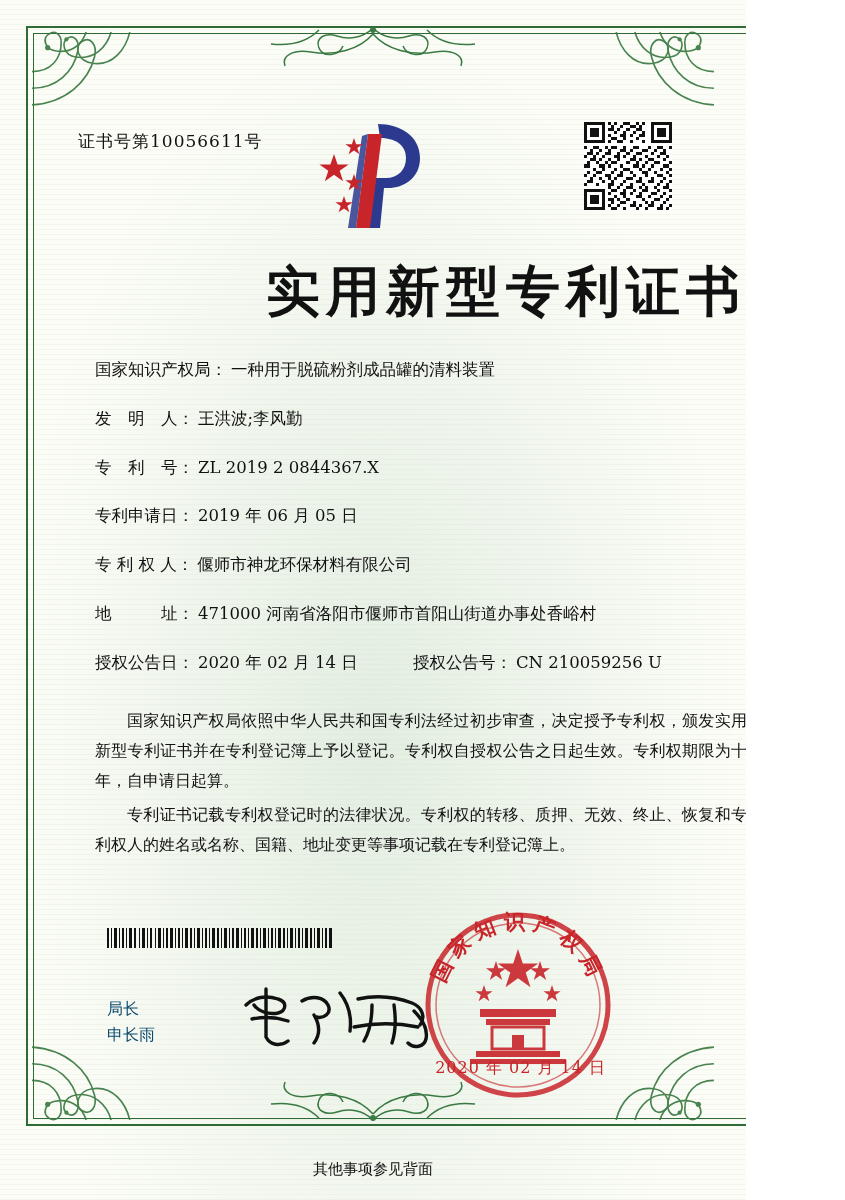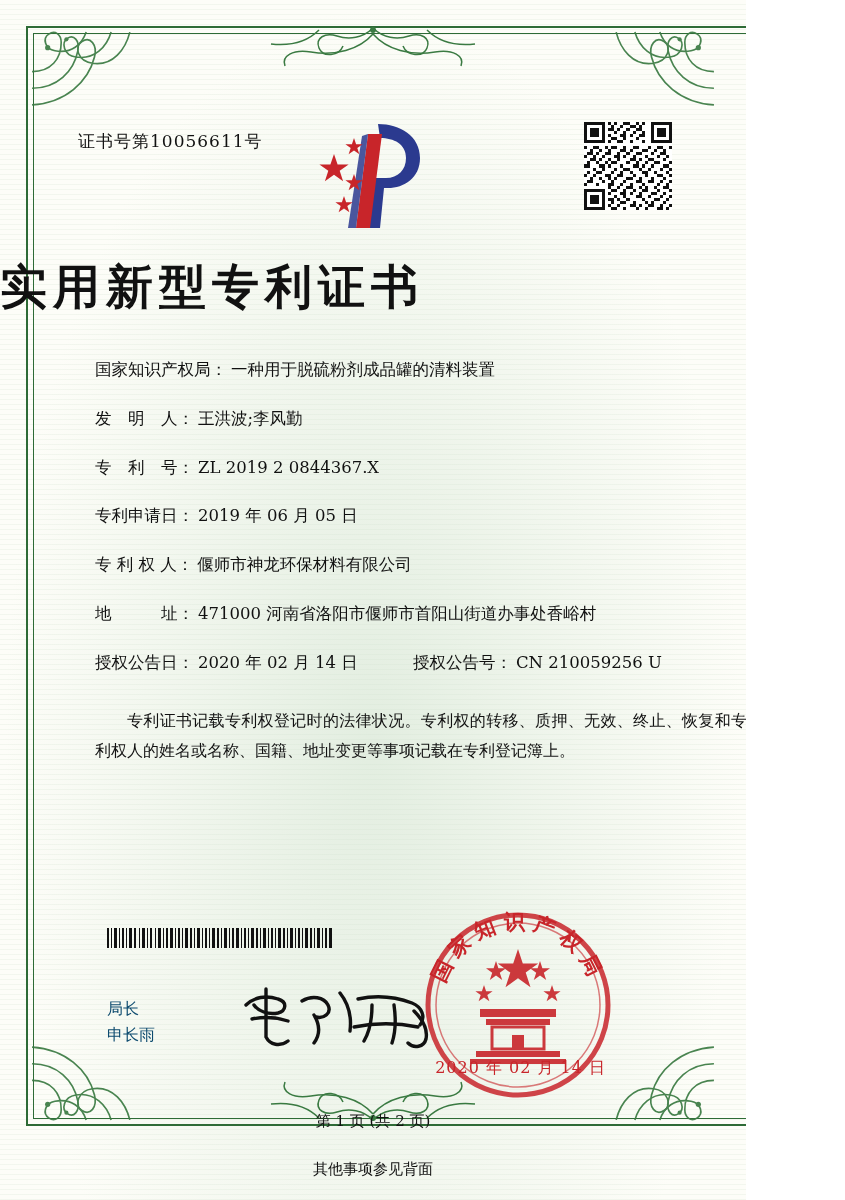--- a/index.html
+++ b/index.html
@@ -96,22 +96,22 @@
     top: 122px;
     width: 88px;
     height: 88px;
   }
   .qr canvas, .qr svg { display: block; }
 
   .title {
     position: absolute;
     left: 0; right: 0;
     top: 256px;
-    text-align: left;
-    font-size: 47px;
+    text-align: right;
+    font-size: 54px;
     font-weight: bold;
     letter-spacing: 6px;
     color: #111;
     font-family: "DejaVu Serif", serif;
   }
 
   .fields {
     position: absolute;
     left: 95px;
     top: 358px;
@@ -546,20 +546,21 @@
         <span class="field-value">2020 年 02 月 14 日</span>
       </span>
       <span class="half right">
         <span class="field-label">授权公告号：</span>
         <span class="field-value">CN 210059256 U</span>
       </span>
     </div>
   </div>
 
   <div class="paragraphs">
+    <p>国家知识产权局依照中华人民共和国专利法经过初步审查，决定授予专利权，颁发实用新型专利证书并在专利登记簿上予以登记。专利权自授权公告之日起生效。专利权期限为十年，自申请日起算。</p>
     <p>专利证书记载专利权登记时的法律状况。专利权的转移、质押、无效、终止、恢复和专利权人的姓名或名称、国籍、地址变更等事项记载在专利登记簿上。</p>
   </div>
 
   <div class="barcode">
     <svg viewBox="0 0 225 20" shape-rendering="crispEdges">
       <g fill="#111111">
         <rect x="0" y="0" width="2" height="20"></rect>
           <rect x="4" y="0" width="1" height="20"></rect>
         <rect x="7" y="0" width="3" height="20"></rect>
           <rect x="12" y="0" width="1" height="20"></rect>
@@ -665,15 +666,14 @@
         <rect x="52" y="154" width="96" height="5" fill="#c8252a"></rect>
       </g>
       <text fill="#c8252a" font-family="DejaVu Serif, serif" font-size="21" font-weight="bold" letter-spacing="7">
         <textPath href="#sealArc" startOffset="50%" text-anchor="middle">国家知识产权局</textPath>
       </text>
     </svg>
   </div>
 
   <div class="seal-date">2020 年 02 月 14 日</div>
 
-  <div class="page-no">第 1 页 (共 2 页)</div>
   <div class="footer-note">其他事项参见背面</div>
 </div>
 
 </body></html>

